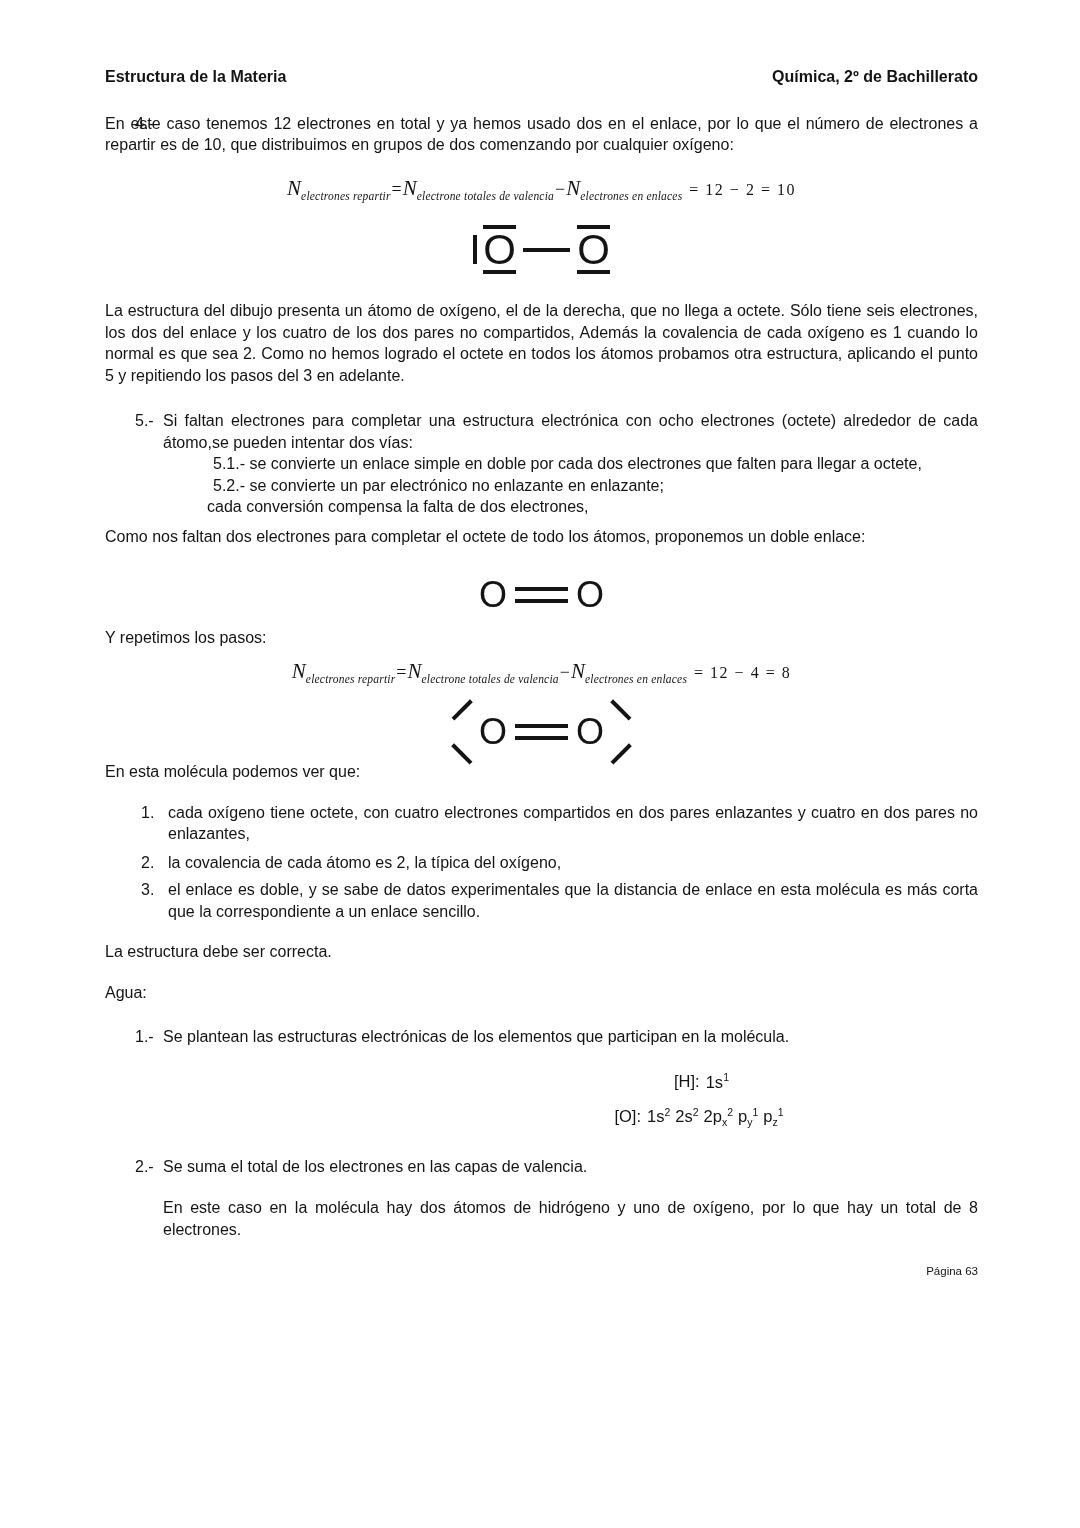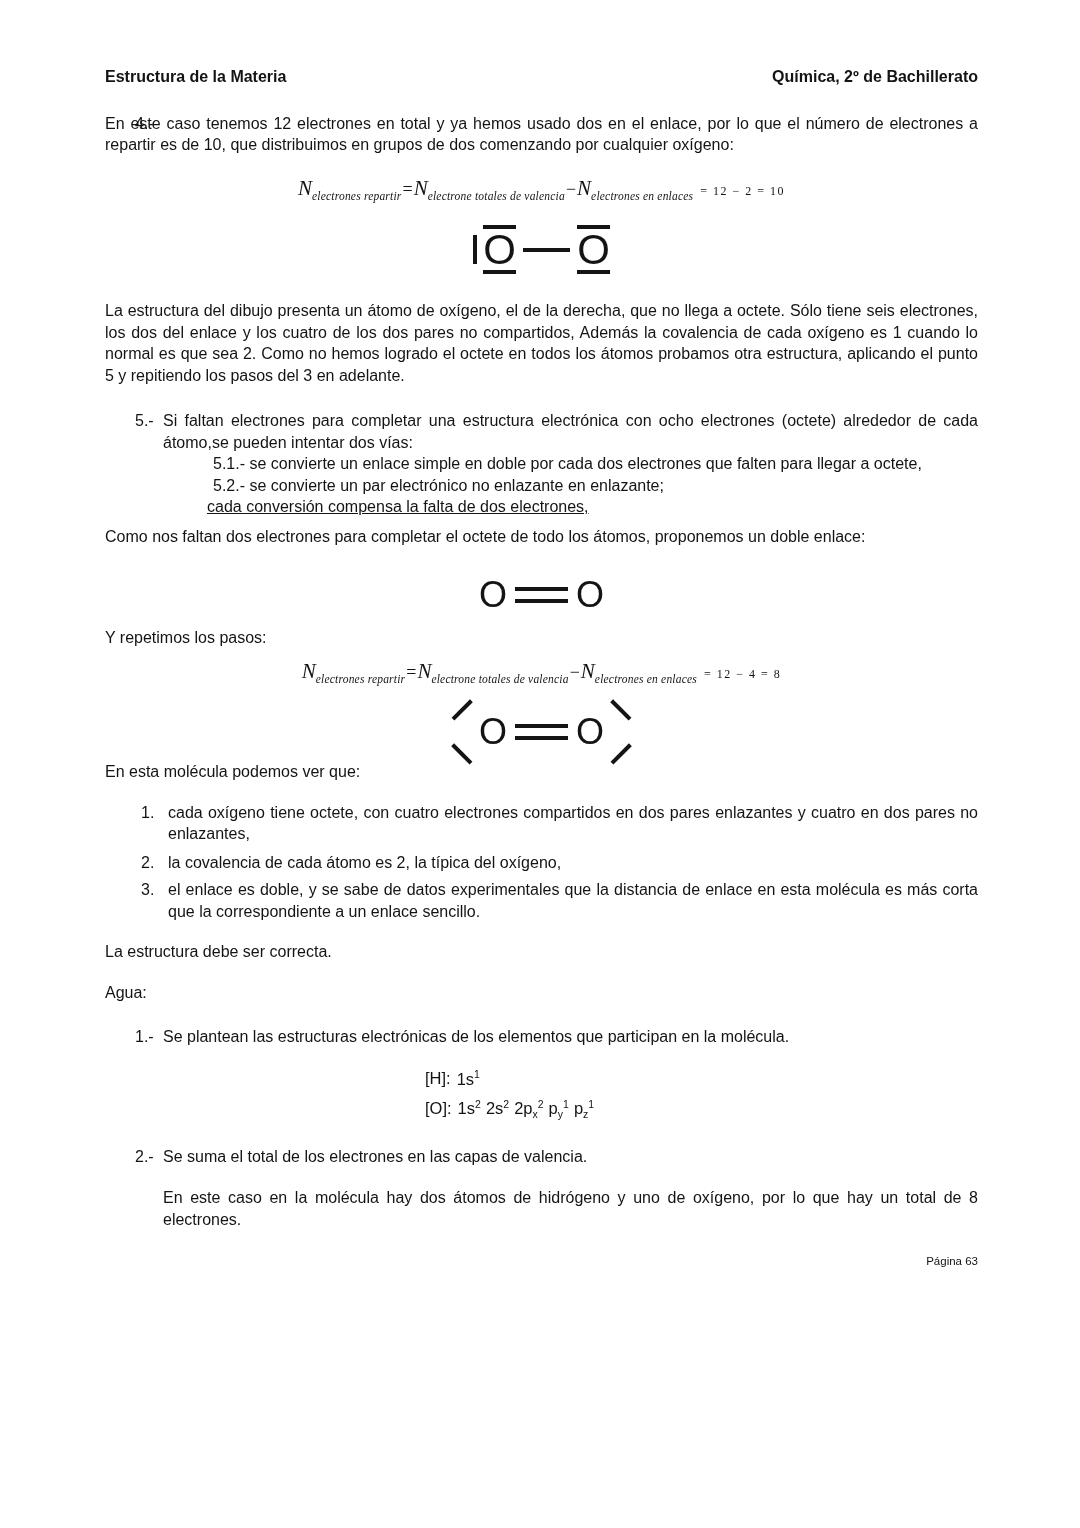--- a/index.html
+++ b/index.html
@@ -10,21 +10,21 @@
     font-size:16px; line-height:21.5px; overflow:hidden;
   }
   .content { padding:66px 102px 0 105px; }
   .hdr { display:flex; justify-content:space-between; font-weight:bold; }
   p { margin:0; }
   .just { text-align:justify; }
 
   .step-item { position:relative; padding-left:58px; text-align:justify; }
   .step-item .num { position:absolute; left:30px; top:0; }
   .sub-line1 { padding-left:50px; }
-  .sub-line2 { padding-left:44px;text-decoration:underline; }
+  .sub-line2 { padding-left:44px; }
 
   .obs-item { position:relative; padding-left:63px; text-align:justify; }
   .obs-item .num { position:absolute; left:36px; top:0; }
 
   .mt-step4 { margin-top:25px; }
   .mt-para1 { margin-top:21px; }
   .mt-f1 { margin-top:22px; }
   .mt-mol1 { margin-top:18px; }
   .mt-para2 { margin-top:26px; }
   .mt-step5 { margin-top:24px; }
@@ -43,41 +43,41 @@
   .mt-configs { margin-top:14px; }
   .mt-aguastep2 { margin-top:19px; }
   .mt-note { margin-top:20px; padding-left:58px; text-align:justify; }
   .pagefoot { margin-top:24px; text-align:right; font-size:11.5px; line-height:14px; }
 
   
   .formula { text-align:center; font-family:"Liberation Serif","DejaVu Serif",serif; white-space:nowrap; }
   .fN { font-style:italic; font-size:21px; }
   .fsub { font-style:italic; font-size:11.5px; vertical-align:-5px; letter-spacing:0.2px; }
   .fop { font-size:18px; padding:0 1px; }
-  .fres { font-size:12px; padding-left:7px; letter-spacing:1.5px; }
+  .fres { font-size:16px; padding-left:7px; letter-spacing:1.5px; }
 
   
   .mol { display:flex; justify-content:center; align-items:center; }
   .oL { font-size:42px; line-height:31px; font-weight:400; }
   .oL2 { font-size:36px; line-height:27px; font-weight:400; }
   .atom { display:flex; flex-direction:column; align-items:center; gap:5px; }
   .hbar { width:33px; height:4px; background:#141414; }
   .vbar { width:4px; height:29px; background:#141414; margin-right:6px; }
   .sbond { width:47px; height:4px; background:#141414; margin:0 7px; }
   .dbond { display:flex; flex-direction:column; gap:8px; margin:0 8px; }
   .dline { width:53px; height:4px; background:#141414; }
   .mol3-inner { position:relative; display:flex; align-items:center; padding:16px 0; }
   .tick { position:absolute; width:26px; height:3.5px; background:#141414; }
   .tick.lt { left:-30px; top:6px;  transform:rotate(-45deg); }
   .tick.lb { left:-30px; bottom:6px; transform:rotate(45deg); }
   .tick.rt { right:-30px; top:6px; transform:rotate(45deg); }
   .tick.rb { right:-30px; bottom:6px; transform:rotate(-45deg); }
 
   
-  .configs { margin-left:320px; font-size:16.5px; line-height:25px; }
+  .configs { margin-left:320px; font-size:16.5px; line-height:30px;text-align:center; }
   .configs sup { font-size:10.5px; }
   .configs sub { font-size:10.5px; }
   .cfg-term { padding-right:5px; }
   .cfg-label { padding-right:6px; }
 </style>
 </head>
 <body>
 
 <div class="content">
 

